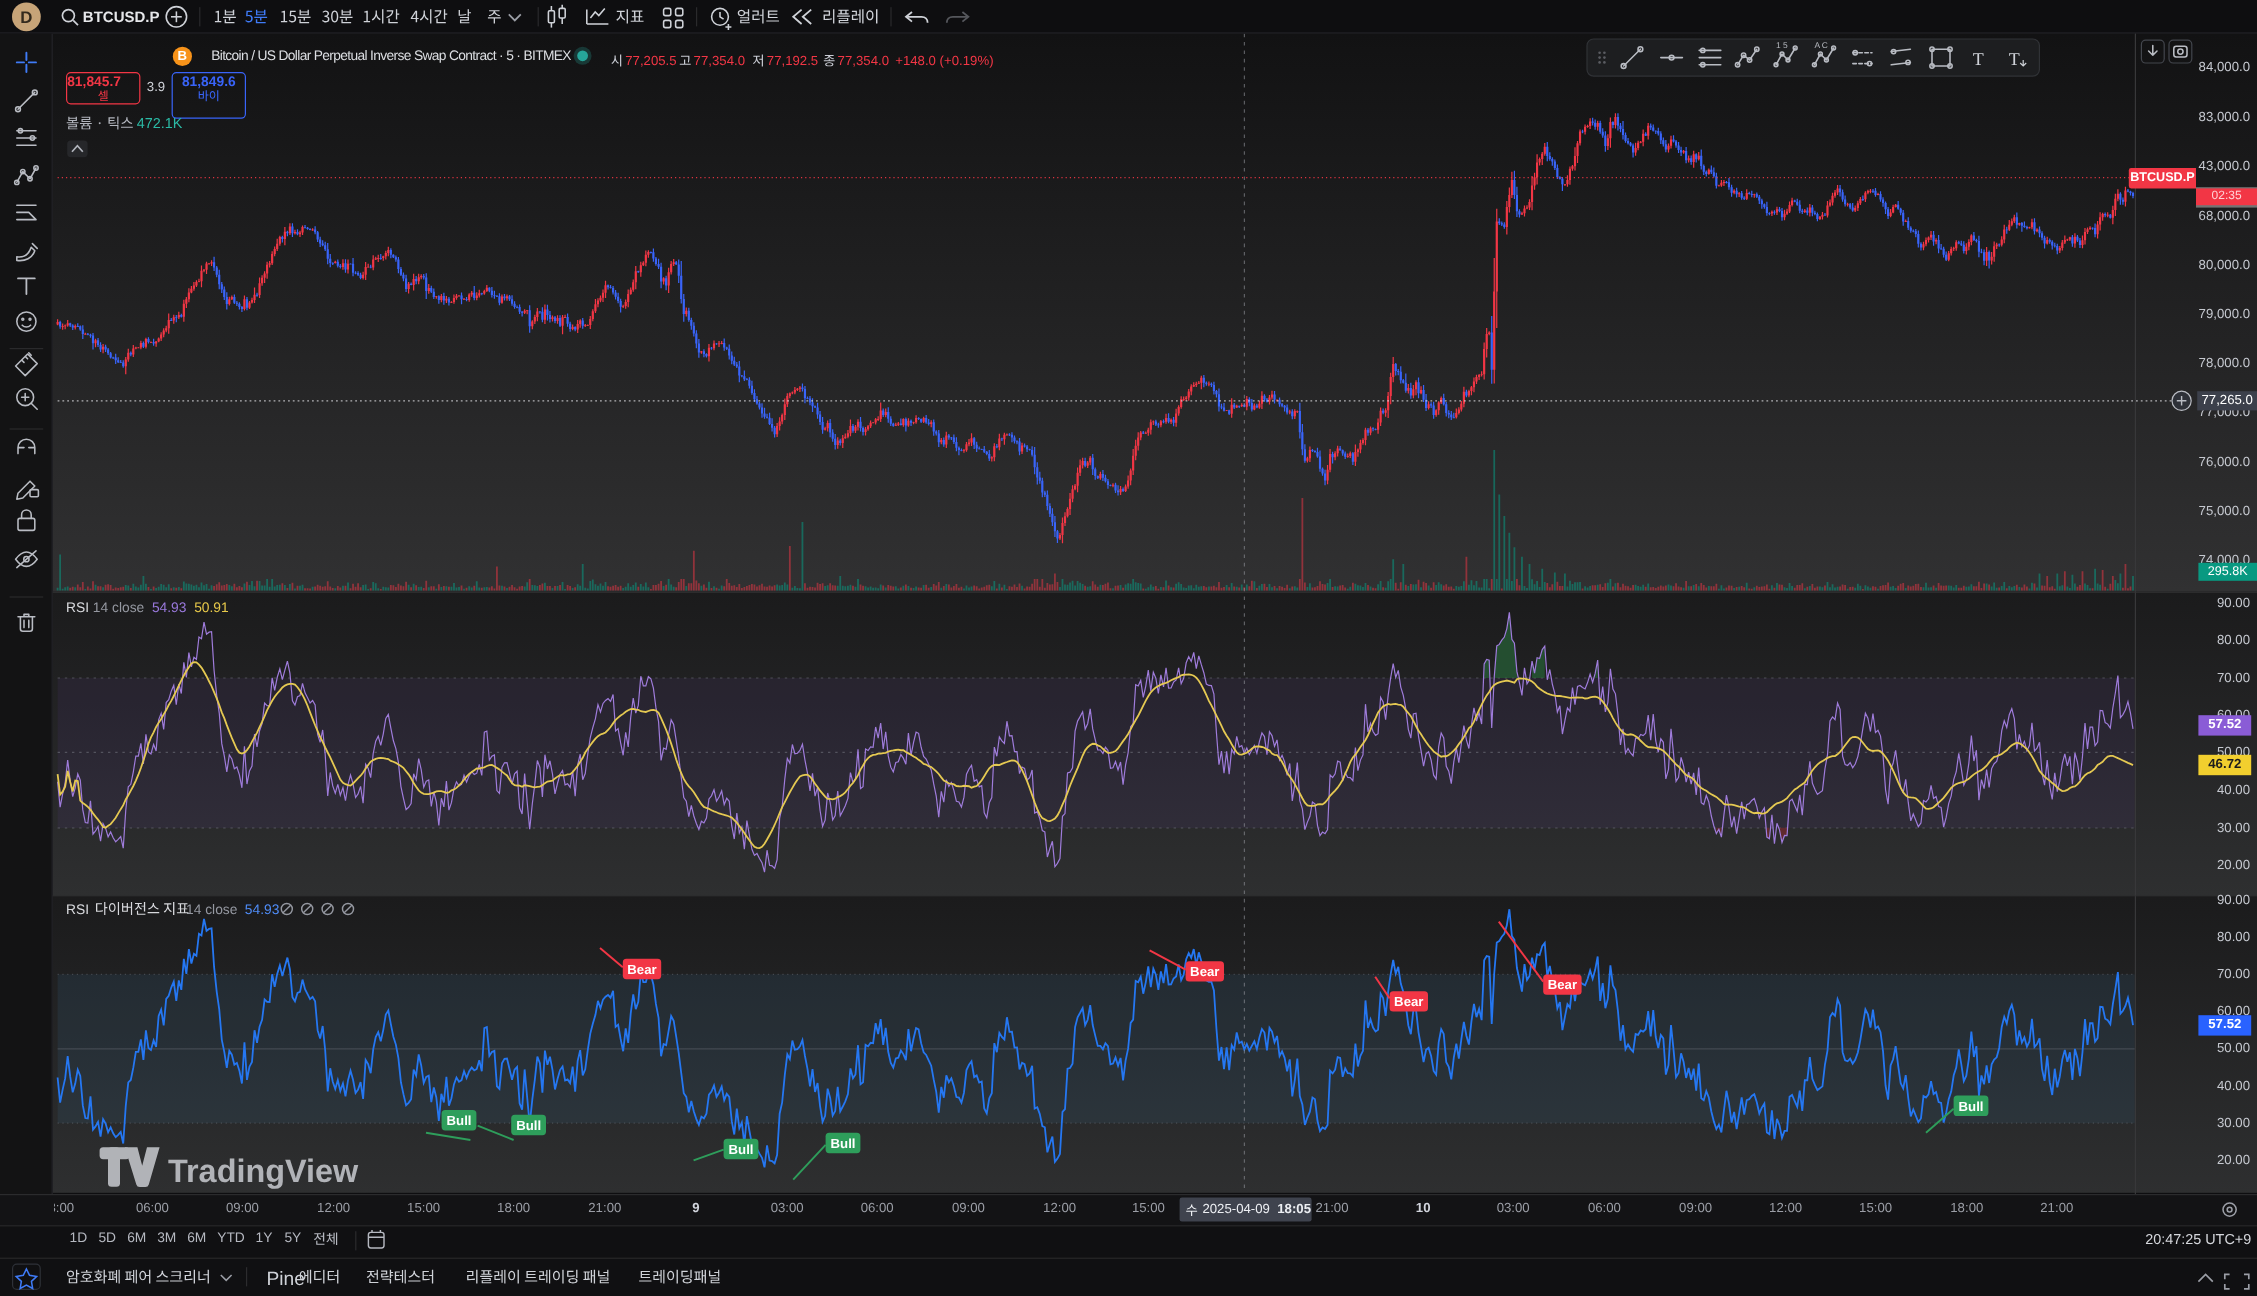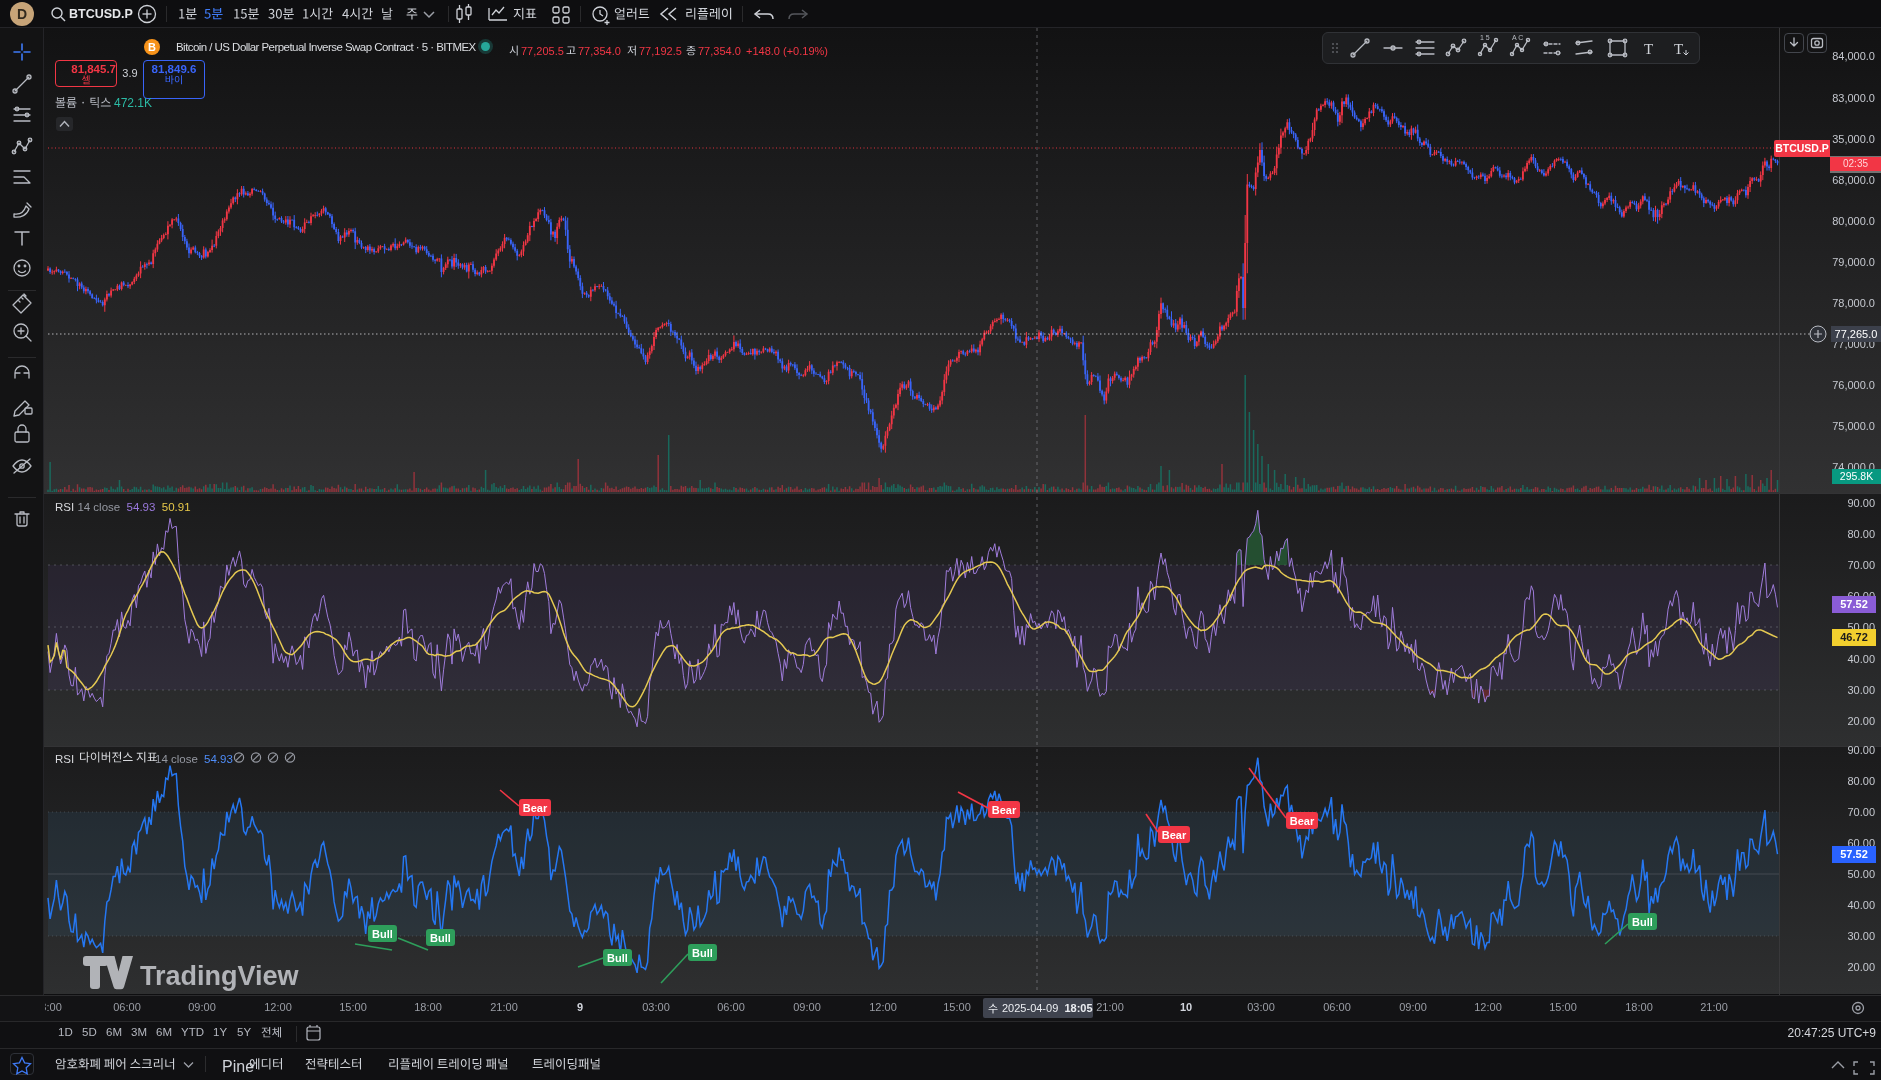--- a/index.html
+++ b/index.html
@@ -93,42 +93,42 @@
 <div class="abs" style="left:8px;top:290px;width:28px;height:1px;background:#2a2a2c"></div>
 <div class="abs" style="left:8px;top:357px;width:28px;height:1px;background:#2a2a2c"></div>
 <div class="abs" style="left:8px;top:497px;width:28px;height:1px;background:#2a2a2c"></div>
 <div class="abs" style="left:0;top:995px;width:1881px;height:26px;background:#131315;border-top:1px solid #2b2b2d"></div>
 <div class="abs" style="left:0;top:1021px;width:1881px;height:27px;background:#101012;border-top:1px solid #28282a"></div>
 <div class="abs" style="left:0;top:1048px;width:1881px;height:32px;background:#101012;border-top:1px solid #28282a"></div>
 <div class="abs" style="left:10px;top:1053px;width:24px;height:22px;border:1px solid #2e3138;border-radius:4px"></div>
 <div class="abs" style="left:1779px;top:28px;width:1px;height:967px;background:#38383a"></div>
 <div class="abs" style="left:44px;top:493px;width:1837px;height:1px;background:#333335"></div>
 <div class="abs" style="left:44px;top:746px;width:1837px;height:1px;background:#333335"></div>
-<div class="abs" style="left:55px;top:60px;width:62px;height:27px;border:1px solid #f23645;border-radius:4px;text-align:right">
+<div class="abs" style="left:55px;top:60px;width:62px;height:27px;border:1px solid #f23645;border-radius:4px;text-align:left">
     <div style="color:#f23645;font-size:11.5px;font-weight:bold;line-height:14px;margin-top:1px">81,845.7</div>
   </div>
 <div class="abs" style="left:117px;top:60px;width:26px;height:27px;color:#cfd2d8;font-size:11px;text-align:center;line-height:27px">3.9</div>
 <div class="abs" style="left:143px;top:60px;width:62px;height:39px;border:1px solid #3964f9;border-radius:4px;text-align:center">
     <div style="color:#3964f9;font-size:11.5px;font-weight:bold;line-height:14px;margin-top:1px">81,849.6</div>
   </div>
 <div class="abs" style="left:114px;top:96px;color:#2bbaa5;font-size:12px">472.1K</div>
 <div class="abs" style="left:56px;top:117px;width:17px;height:14px;background:#26272a;border-radius:3px"></div>
 <div class="abs" style="left:176px;top:41px;color:#dcdee2;font-size:11.5px;letter-spacing:-0.55px">Bitcoin / US Dollar Perpetual Inverse Swap Contract · 5 · BITMEX</div>
 <div class="abs" style="left:144px;top:39px;width:16px;height:16px;border-radius:50%;background:#f7931a;color:#fff;font-weight:bold;font-size:11px;text-align:center;line-height:16px">B</div>
 <div class="abs" style="left:481px;top:42px;width:9px;height:9px;border-radius:50%;background:#26a69a;box-shadow:0 0 0 3px rgba(38,166,154,0.25)"></div>
 <div class="abs" style="left:55px;top:501px;font-size:11.5px;color:#d8d9dd">RSI <span style="color:#9598a1">14 close</span>&nbsp;&nbsp;<span style="color:#9a79dd">54.93</span>&nbsp;&nbsp;<span style="color:#e8c94a;font-weight:normal">50.91</span></div>
 <div class="abs" style="left:55px;top:753px;font-size:11.5px;color:#d8d9dd">RSI</div>
 <div class="abs" style="left:155px;top:753px;font-size:11.5px;color:#9598a1">14 close</div>
 <div class="abs" style="left:204px;top:753px;font-size:11.5px;color:#4f8df9">54.93</div>
 <div class="abs" style="left:1322px;top:32px;width:378px;height:32px;background:#1d1e20;border:1px solid #303236;border-radius:6px"></div>
 <div class="abs" style="left:1784px;top:33px;width:20px;height:20px;border:1px solid #43464d;border-radius:4px"></div>
 <div class="abs" style="left:1807px;top:33px;width:20px;height:20px;border:1px solid #43464d;border-radius:4px"></div>
 <div class="rlbl" style="top:48px">84,000.0</div>
 <div class="rlbl" style="top:90px">83,000.0</div>
-<div class="rlbl" style="top:131px">35,000.0</div>
+<div class="rlbl" style="top:131px">43,000.0</div>
 <div class="rlbl" style="top:172px">68,000.0</div>
 <div class="rlbl" style="top:213px">80,000.0</div>
 <div class="rlbl" style="top:254px">79,000.0</div>
 <div class="rlbl" style="top:295px">78,000.0</div>
 <div class="rlbl" style="top:336px">77,000.0</div>
 <div class="rlbl" style="top:377px">76,000.0</div>
 <div class="rlbl" style="top:418px">75,000.0</div>
 <div class="rlbl" style="top:459px">74,000.0</div>
 <div class="rlbl" style="top:495px">90.00</div>
 <div class="rlbl" style="top:526px">80.00</div>

